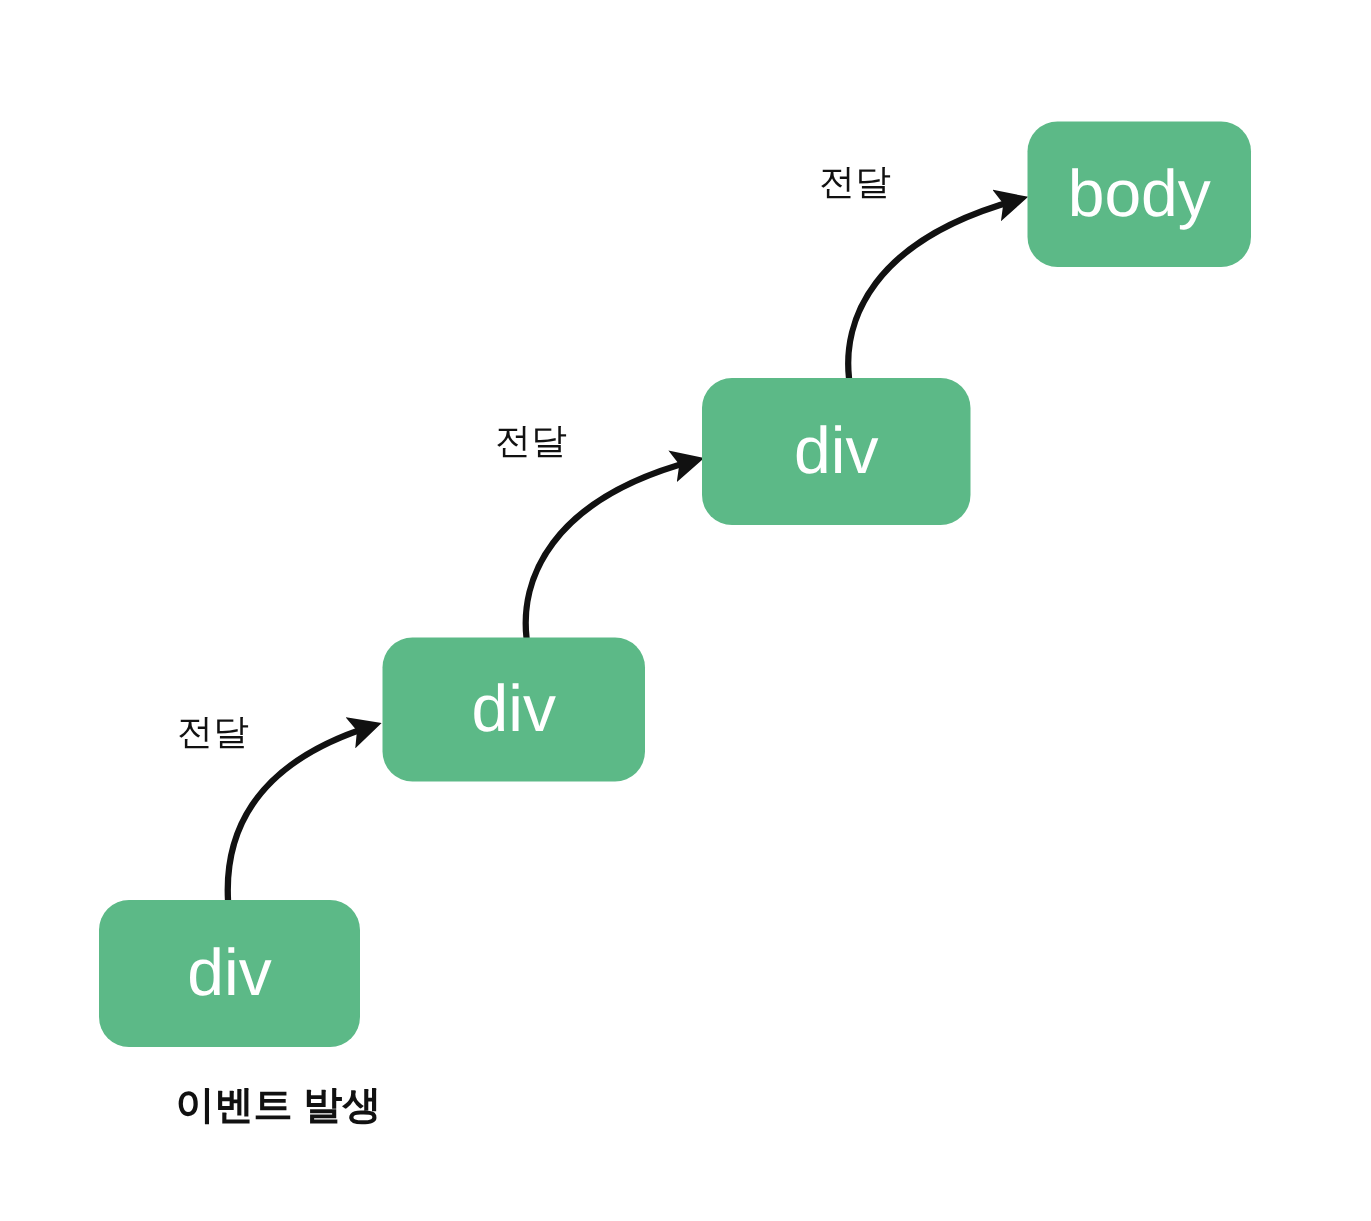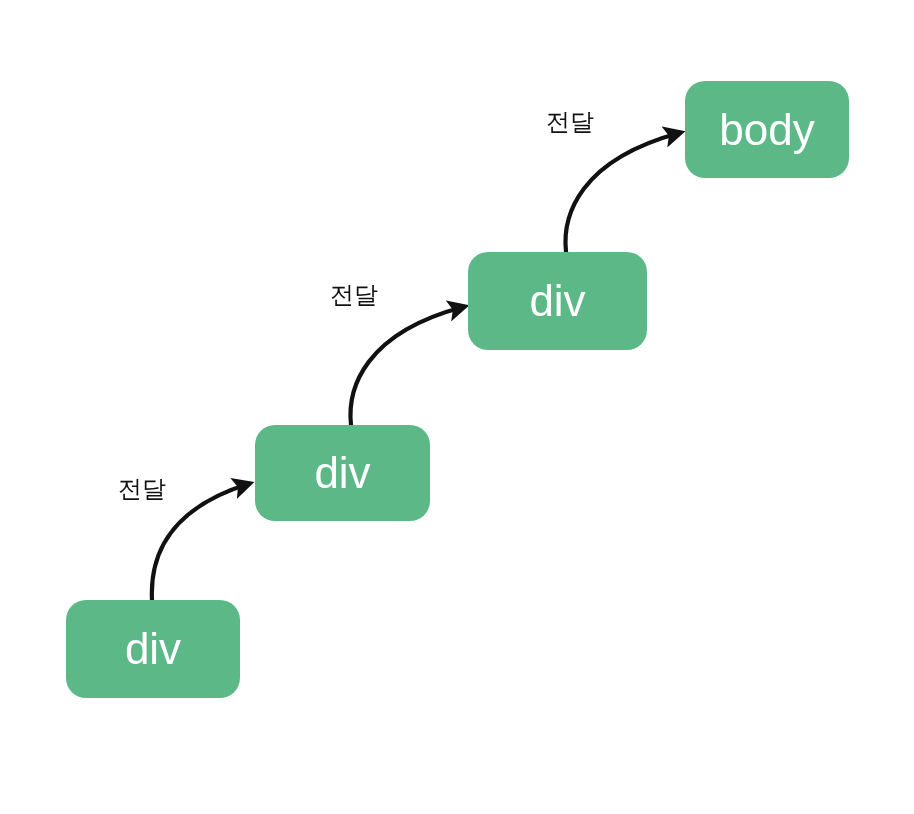--- a/index.html
+++ b/index.html
@@ -84,24 +84,25 @@
   </div>
 
   <div class="node-box" style="left: 255px; top: 425px; width: 175px; height: 96px; background: rgb(92, 185, 135);">
     <span class="node-label" style="color: rgb(255, 255, 255);">div</span>
   </div>
 
   <div class="node-box" style="left: 468px; top: 252px; width: 179px; height: 98px; background: rgb(92, 185, 135);">
     <span class="node-label" style="color: rgb(255, 255, 255);">div</span>
   </div>
 
-  <div class="node-box" style="left: 685px; top: 81px; width: 164px; height: 97px; background: rgb(92, 185, 135);">
+  <div class="node-box" style="left: 685px; top: 81px; width: 149px; height: 97px; background: rgb(92, 185, 135);">
     <span class="node-label" style="color: rgb(255, 255, 255);">body</span>
   </div>
 
   <div class="edge-label" style="left: 118px; top: 477px; color: rgb(17, 17, 17);">전달</div>
 
   <div class="edge-label" style="left: 330px; top: 283px; color: rgb(17, 17, 17);">전달</div>
 
   <div class="edge-label" style="left: 546px; top: 110px; color: rgb(17, 17, 17);">전달</div>
 
+  <div class="caption-label" style="left: 117px; top: 723px; color: rgb(17, 17, 17);">이벤트 발생</div>
 
 </div>
 
 </body></html>

